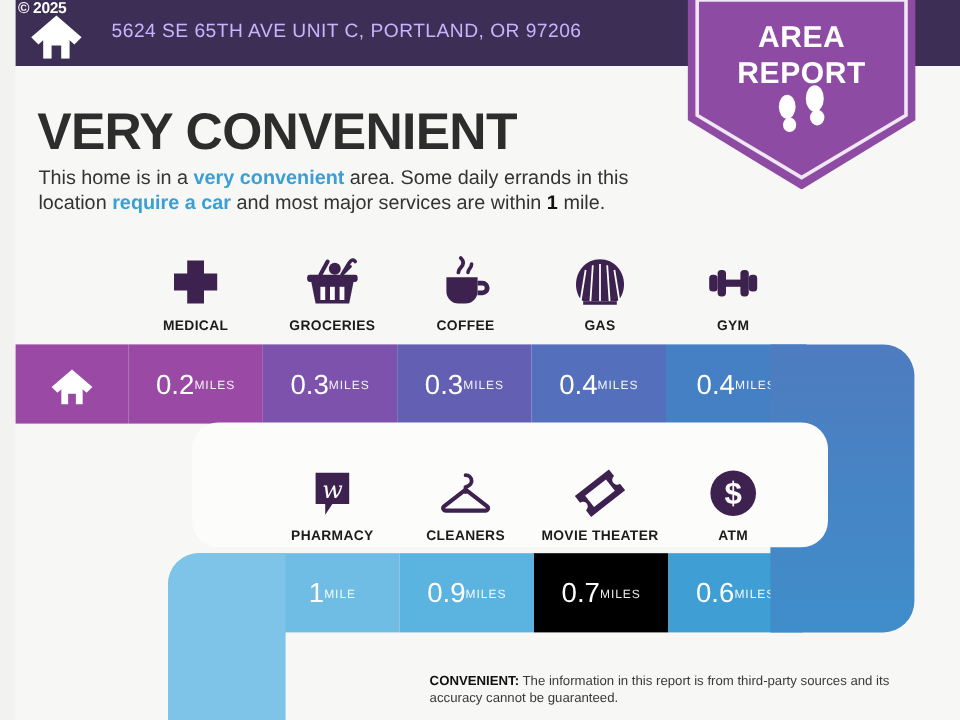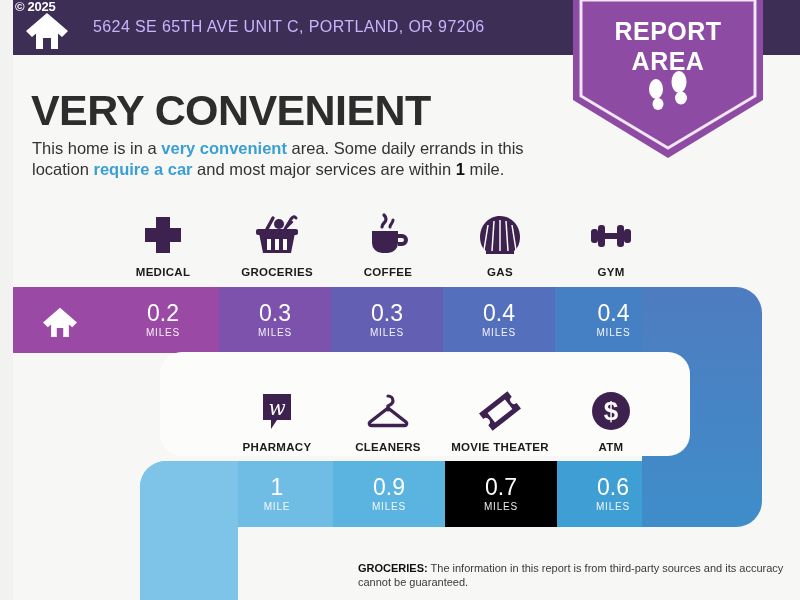--- a/index.html
+++ b/index.html
@@ -56,21 +56,21 @@
   .icon-row{position:absolute;left:0;width:800px;}
   .icell{position:absolute;width:112px;text-align:center;}
   .icell .glyph{height:56px;display:flex;align-items:flex-end;justify-content:center;}
   .icell .lbl{
     margin-top:5px;font-size:11.5px;font-weight:bold;color:#1b1b1b;letter-spacing:.3px;
   }
 
   
   .bar{position:absolute;display:flex;align-items:center;}
   .seg{
-    height:100%;display:flex;flex-direction:column;
+    height:100%;display:flex;flex-direction:row;
     align-items:center;justify-content:center;color:#ffffff;
   }
   .seg .num{font-size:23px;line-height:23px;font-weight:400;}
   .seg .unit{font-size:10px;letter-spacing:.8px;margin-top:2px;opacity:.92;}
 
   .row1{top:287px;left:13px;height:66px;}
   .row1 .cap{width:100px;border-radius:0;}
   .row2{top:461px;left:140px;height:66px;}
 
   .tail-right{
@@ -121,22 +121,22 @@
       <path d="M0 0 H190 V100 L95 158 L0 100 Z" fill="#8e4ba3"></path>
       <path d="M8 0 H182 V96 L95 148 L8 96 Z" fill="none" stroke="#f0e6f4" stroke-width="3"></path>
       <g fill="#ffffff">
         <ellipse cx="83" cy="89" rx="7" ry="10"></ellipse>
         <ellipse cx="85" cy="104" rx="5.5" ry="6"></ellipse>
         <ellipse cx="106" cy="82" rx="7.5" ry="11"></ellipse>
         <ellipse cx="108" cy="98" rx="6" ry="6.5"></ellipse>
       </g>
     </svg>
     <div class="badge-txt">
+      <div>AREA</div>
       <div>REPORT</div>
-      <div>AREA</div>
     </div>
   </div>
 
   <div class="headline">VERY CONVENIENT</div>
   <div class="subtext"><span>This home is in a </span><b>very convenient</b><span> area. Some daily errands in this location </span><b>require a car</b><span> and most major services are within </span><b class="dark">1</b><span> mile.</span></div>
 
   <div class="icon-row" id="icons-row-1" style="top:205px;">
       <div class="icell" style="left: 107px;">
         <div class="glyph">
           <svg width="52" height="50" viewBox="0 0 52 50">
@@ -286,16 +286,16 @@
                  <div class="unit">MILES</div>
       </div>
       <div class="seg" style="background: rgb(63, 158, 212); width: 112px;">
         <div class="num">0.6</div>
                  <div class="unit">MILES</div>
       </div>
     </div>
 
 
   <div class="disclaimer">
-    <b>GROCERIES:</b><span> The information in this report is from third-party sources and its accuracy cannot be guaranteed.</span>
+    <b>CONVENIENT:</b><span> The information in this report is from third-party sources and its accuracy cannot be guaranteed.</span>
   </div>
 
 </div>
 
 </body></html>

